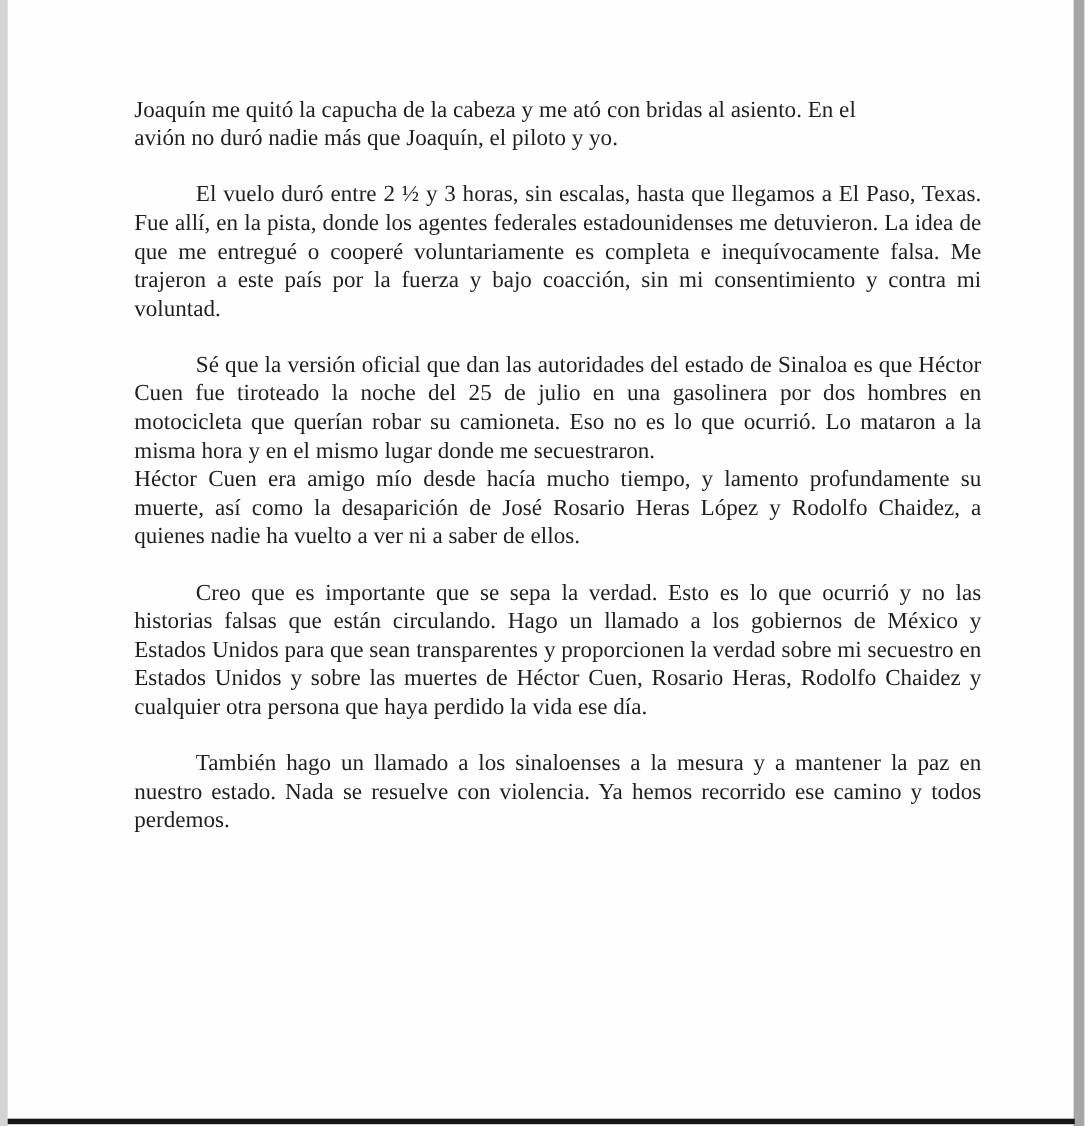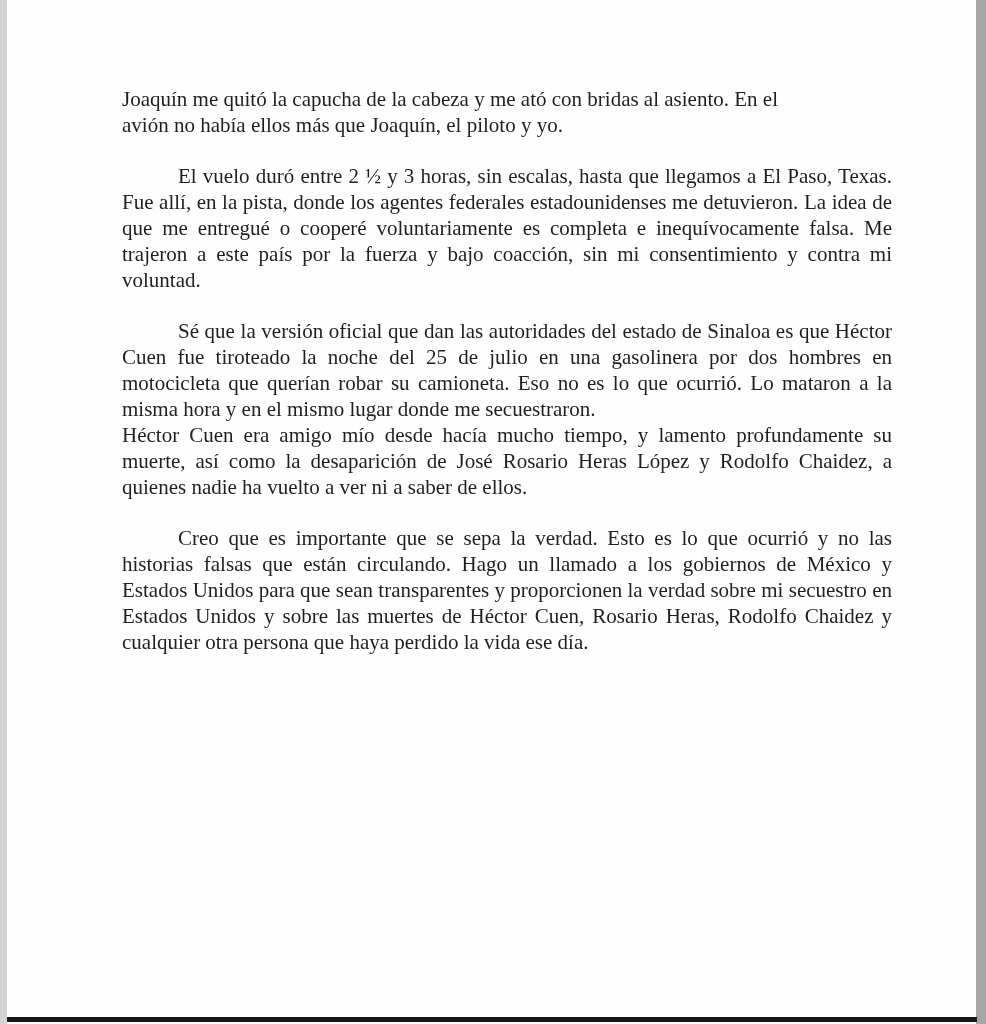--- a/index.html
+++ b/index.html
@@ -48,25 +48,26 @@
   }
 </style>
 </head>
 <body>
 
 <div class="scan-page">
 
   <div class="letter">
     <div>
         <p class="para">Joaquín me quitó la capucha de la cabeza y me ató con bridas al asiento. En el
-avión no había ellos más que Joaquín, el piloto y yo.</p>
+avión no duró nadie más que Joaquín, el piloto y yo.</p>
         <p class="para indent">El vuelo duró entre 2 ½ y 3 horas, sin escalas, hasta que llegamos a El Paso, Texas. Fue allí, en la pista, donde los agentes federales estadounidenses me detuvieron. La idea de que me entregué o cooperé voluntariamente es completa e inequívocamente falsa. Me trajeron a este país por la fuerza y bajo coacción, sin mi consentimiento y contra mi voluntad.</p>
         <p class="para indent">Sé que la versión oficial que dan las autoridades del estado de Sinaloa es que Héctor Cuen fue tiroteado la noche del 25 de julio en una gasolinera por dos hombres en motocicleta que querían robar su camioneta. Eso no es lo que ocurrió. Lo mataron a la misma hora y en el mismo lugar donde me secuestraron.
 Héctor Cuen era amigo mío desde hacía mucho tiempo, y lamento profundamente su muerte, así como la desaparición de José Rosario Heras López y Rodolfo Chaidez, a quienes nadie ha vuelto a ver ni a saber de ellos.</p>
         <p class="para indent">Creo que es importante que se sepa la verdad. Esto es lo que ocurrió y no las historias falsas que están circulando. Hago un llamado a los gobiernos de México y Estados Unidos para que sean transparentes y proporcionen la verdad sobre mi secuestro en Estados Unidos y sobre las muertes de Héctor Cuen, Rosario Heras, Rodolfo Chaidez y cualquier otra persona que haya perdido la vida ese día.</p>
+        <p class="para indent">También hago un llamado a los sinaloenses a la mesura y a mantener la paz en nuestro estado. Nada se resuelve con violencia. Ya hemos recorrido ese camino y todos perdemos.</p>
       </div>
   </div>
 
   <div class="edge edge-left"></div>
   <div class="edge edge-right"></div>
   <div class="edge edge-bottom"></div>
 
 </div>
 
 </body></html>

